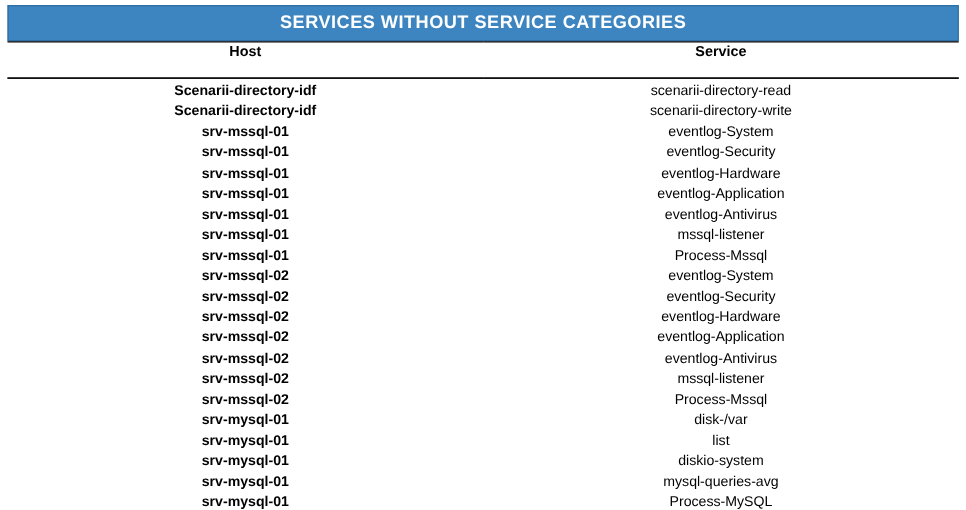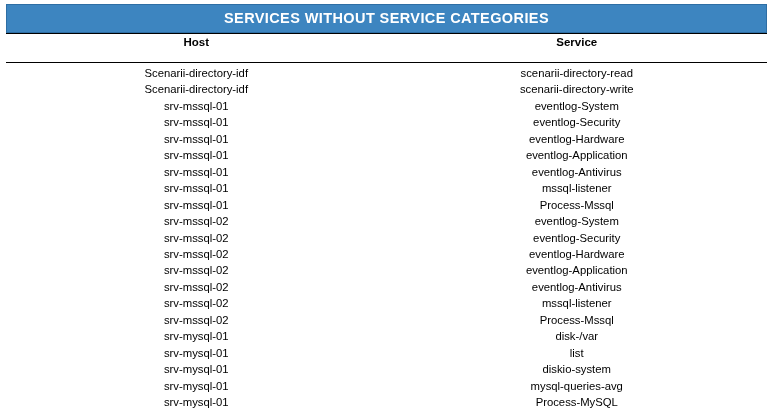--- a/index.html
+++ b/index.html
@@ -53,21 +53,21 @@
   }
   table.grid td {
     font-size: 11.3px;
     text-align: center;
     padding: 1px 0 1px 0;
     line-height: 1.28;
   }
   table.grid tr.first-row td {
     padding-top: 3px;
   }
-  .col-host { width: 50%; }
+  .col-host { width: 50%; font-weight: bold; }
   .col-service { width: 50%; }
 </style>
 </head>
 <body>
 
 <div class="page">
 
   <div class="title-bar" style="background: rgb(61, 133, 192);">SERVICES WITHOUT SERVICE CATEGORIES</div>
 
 

